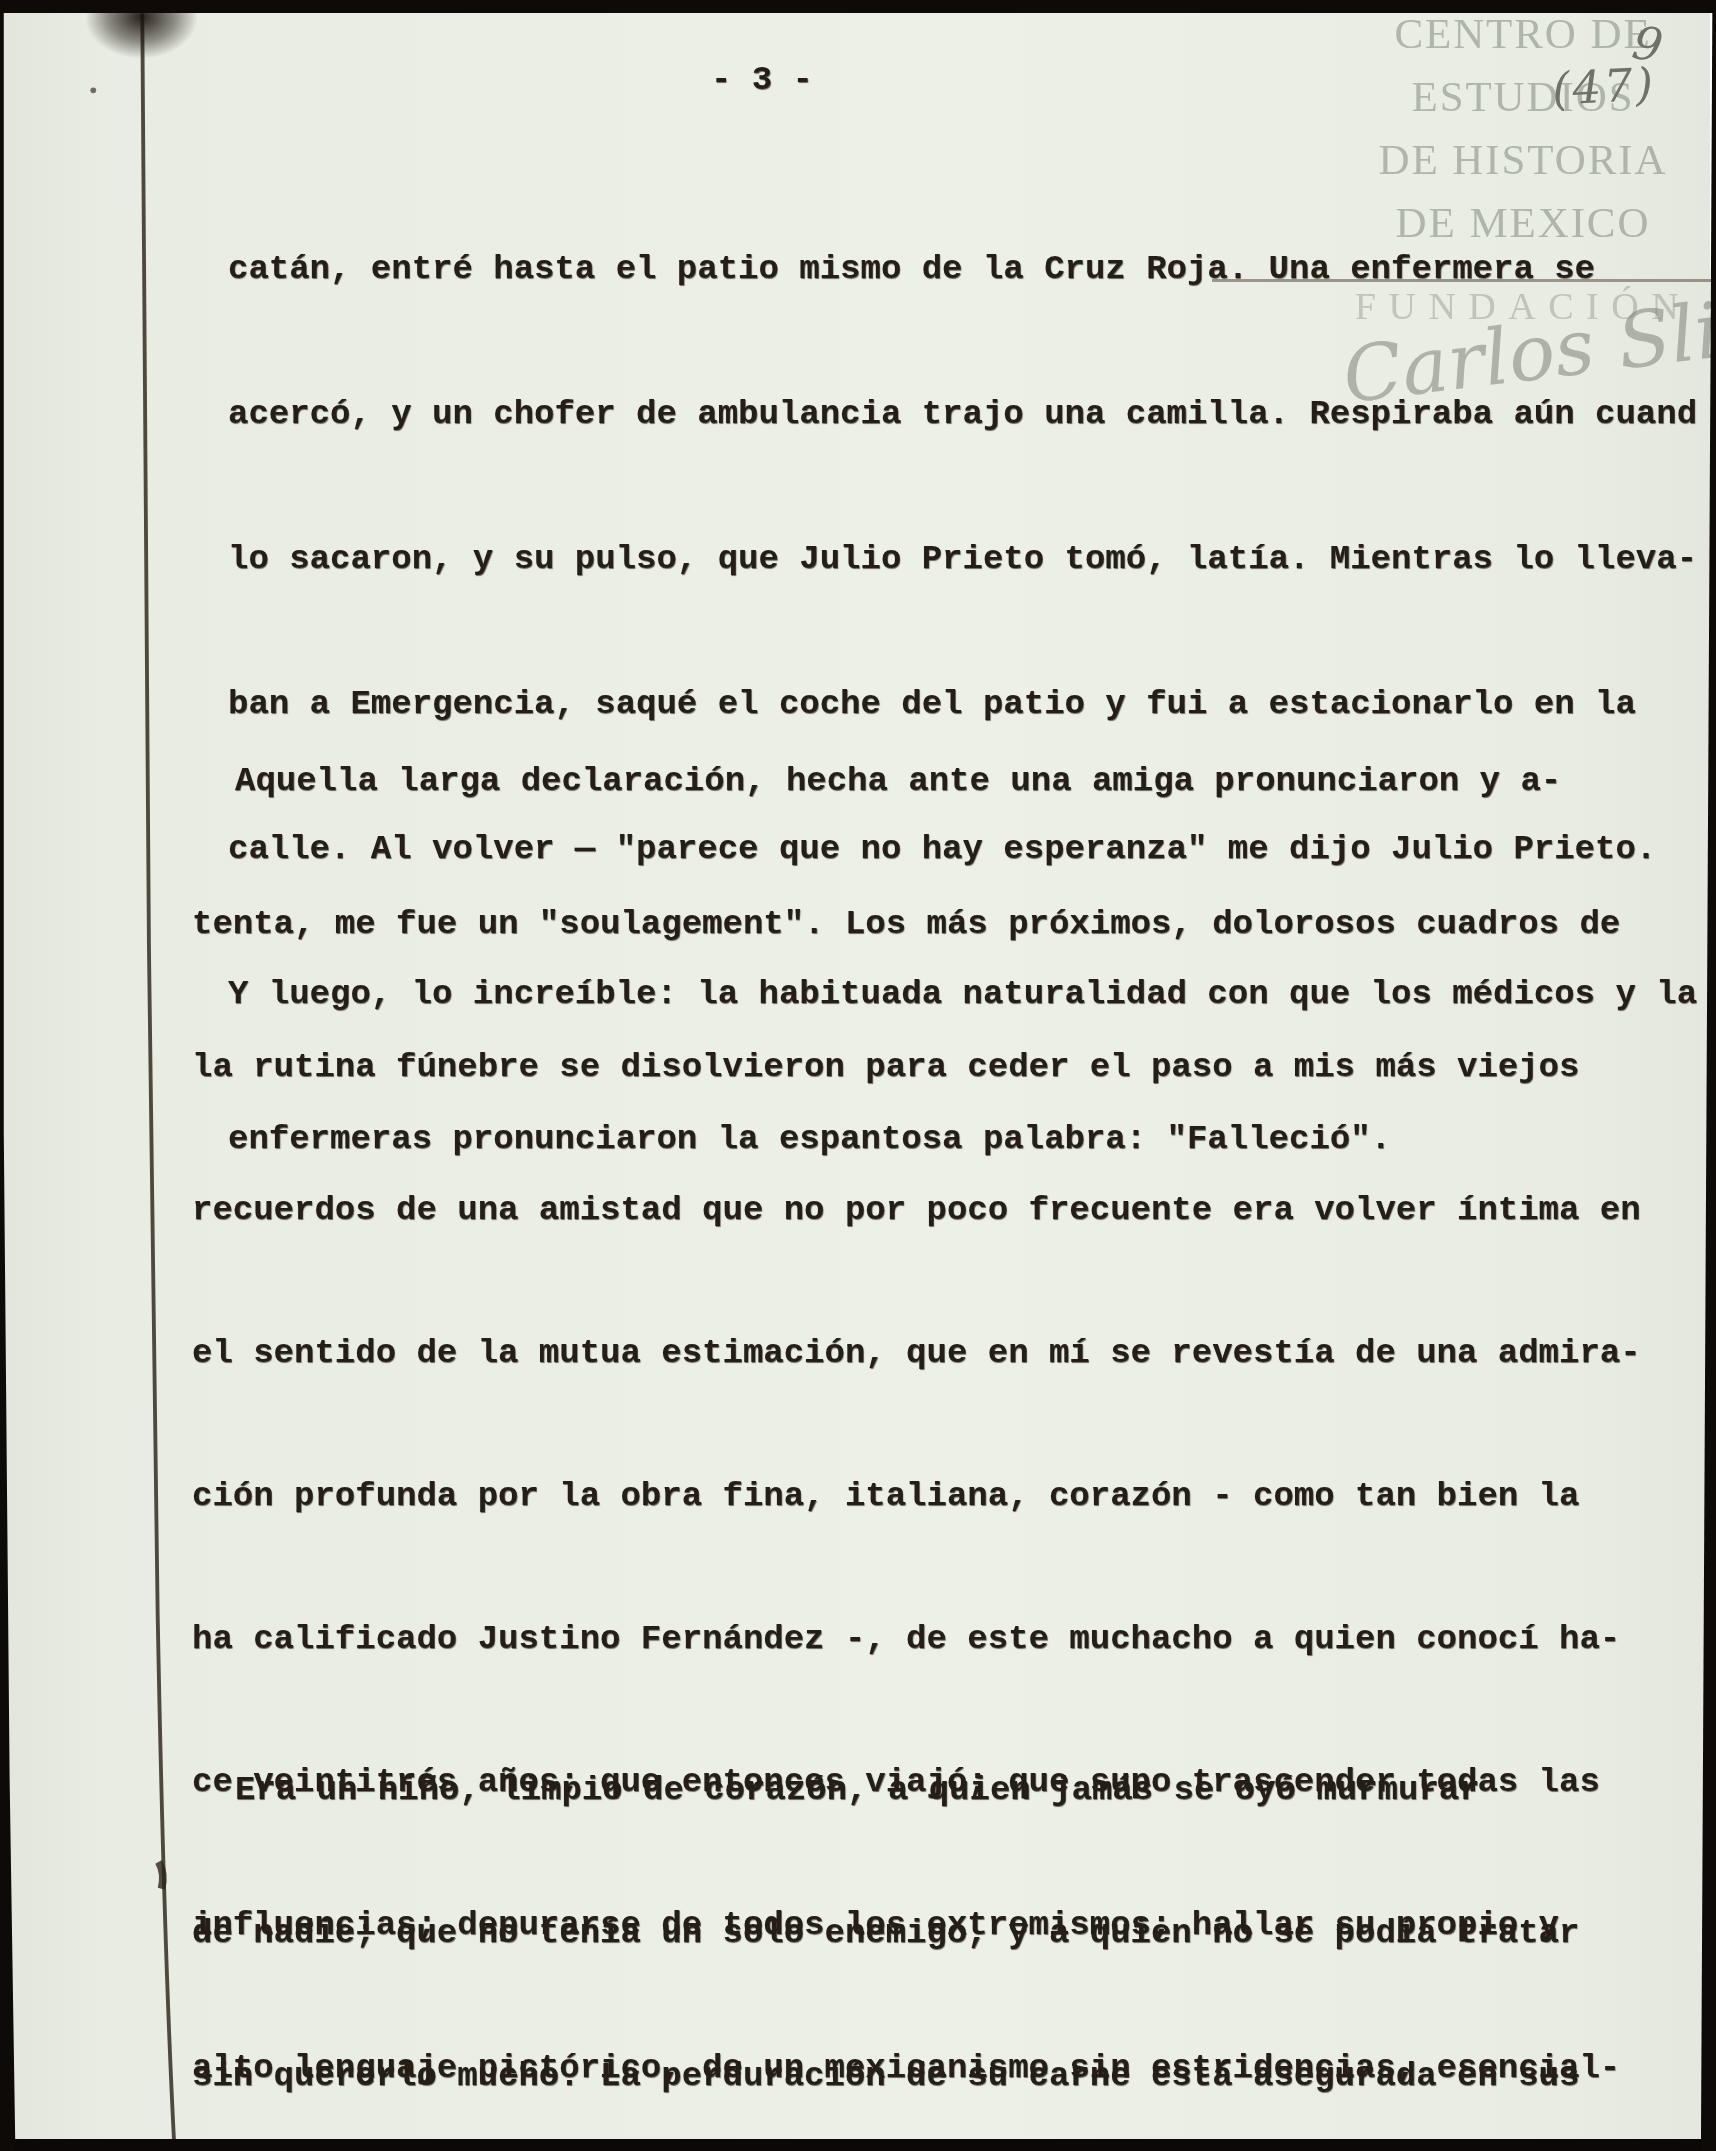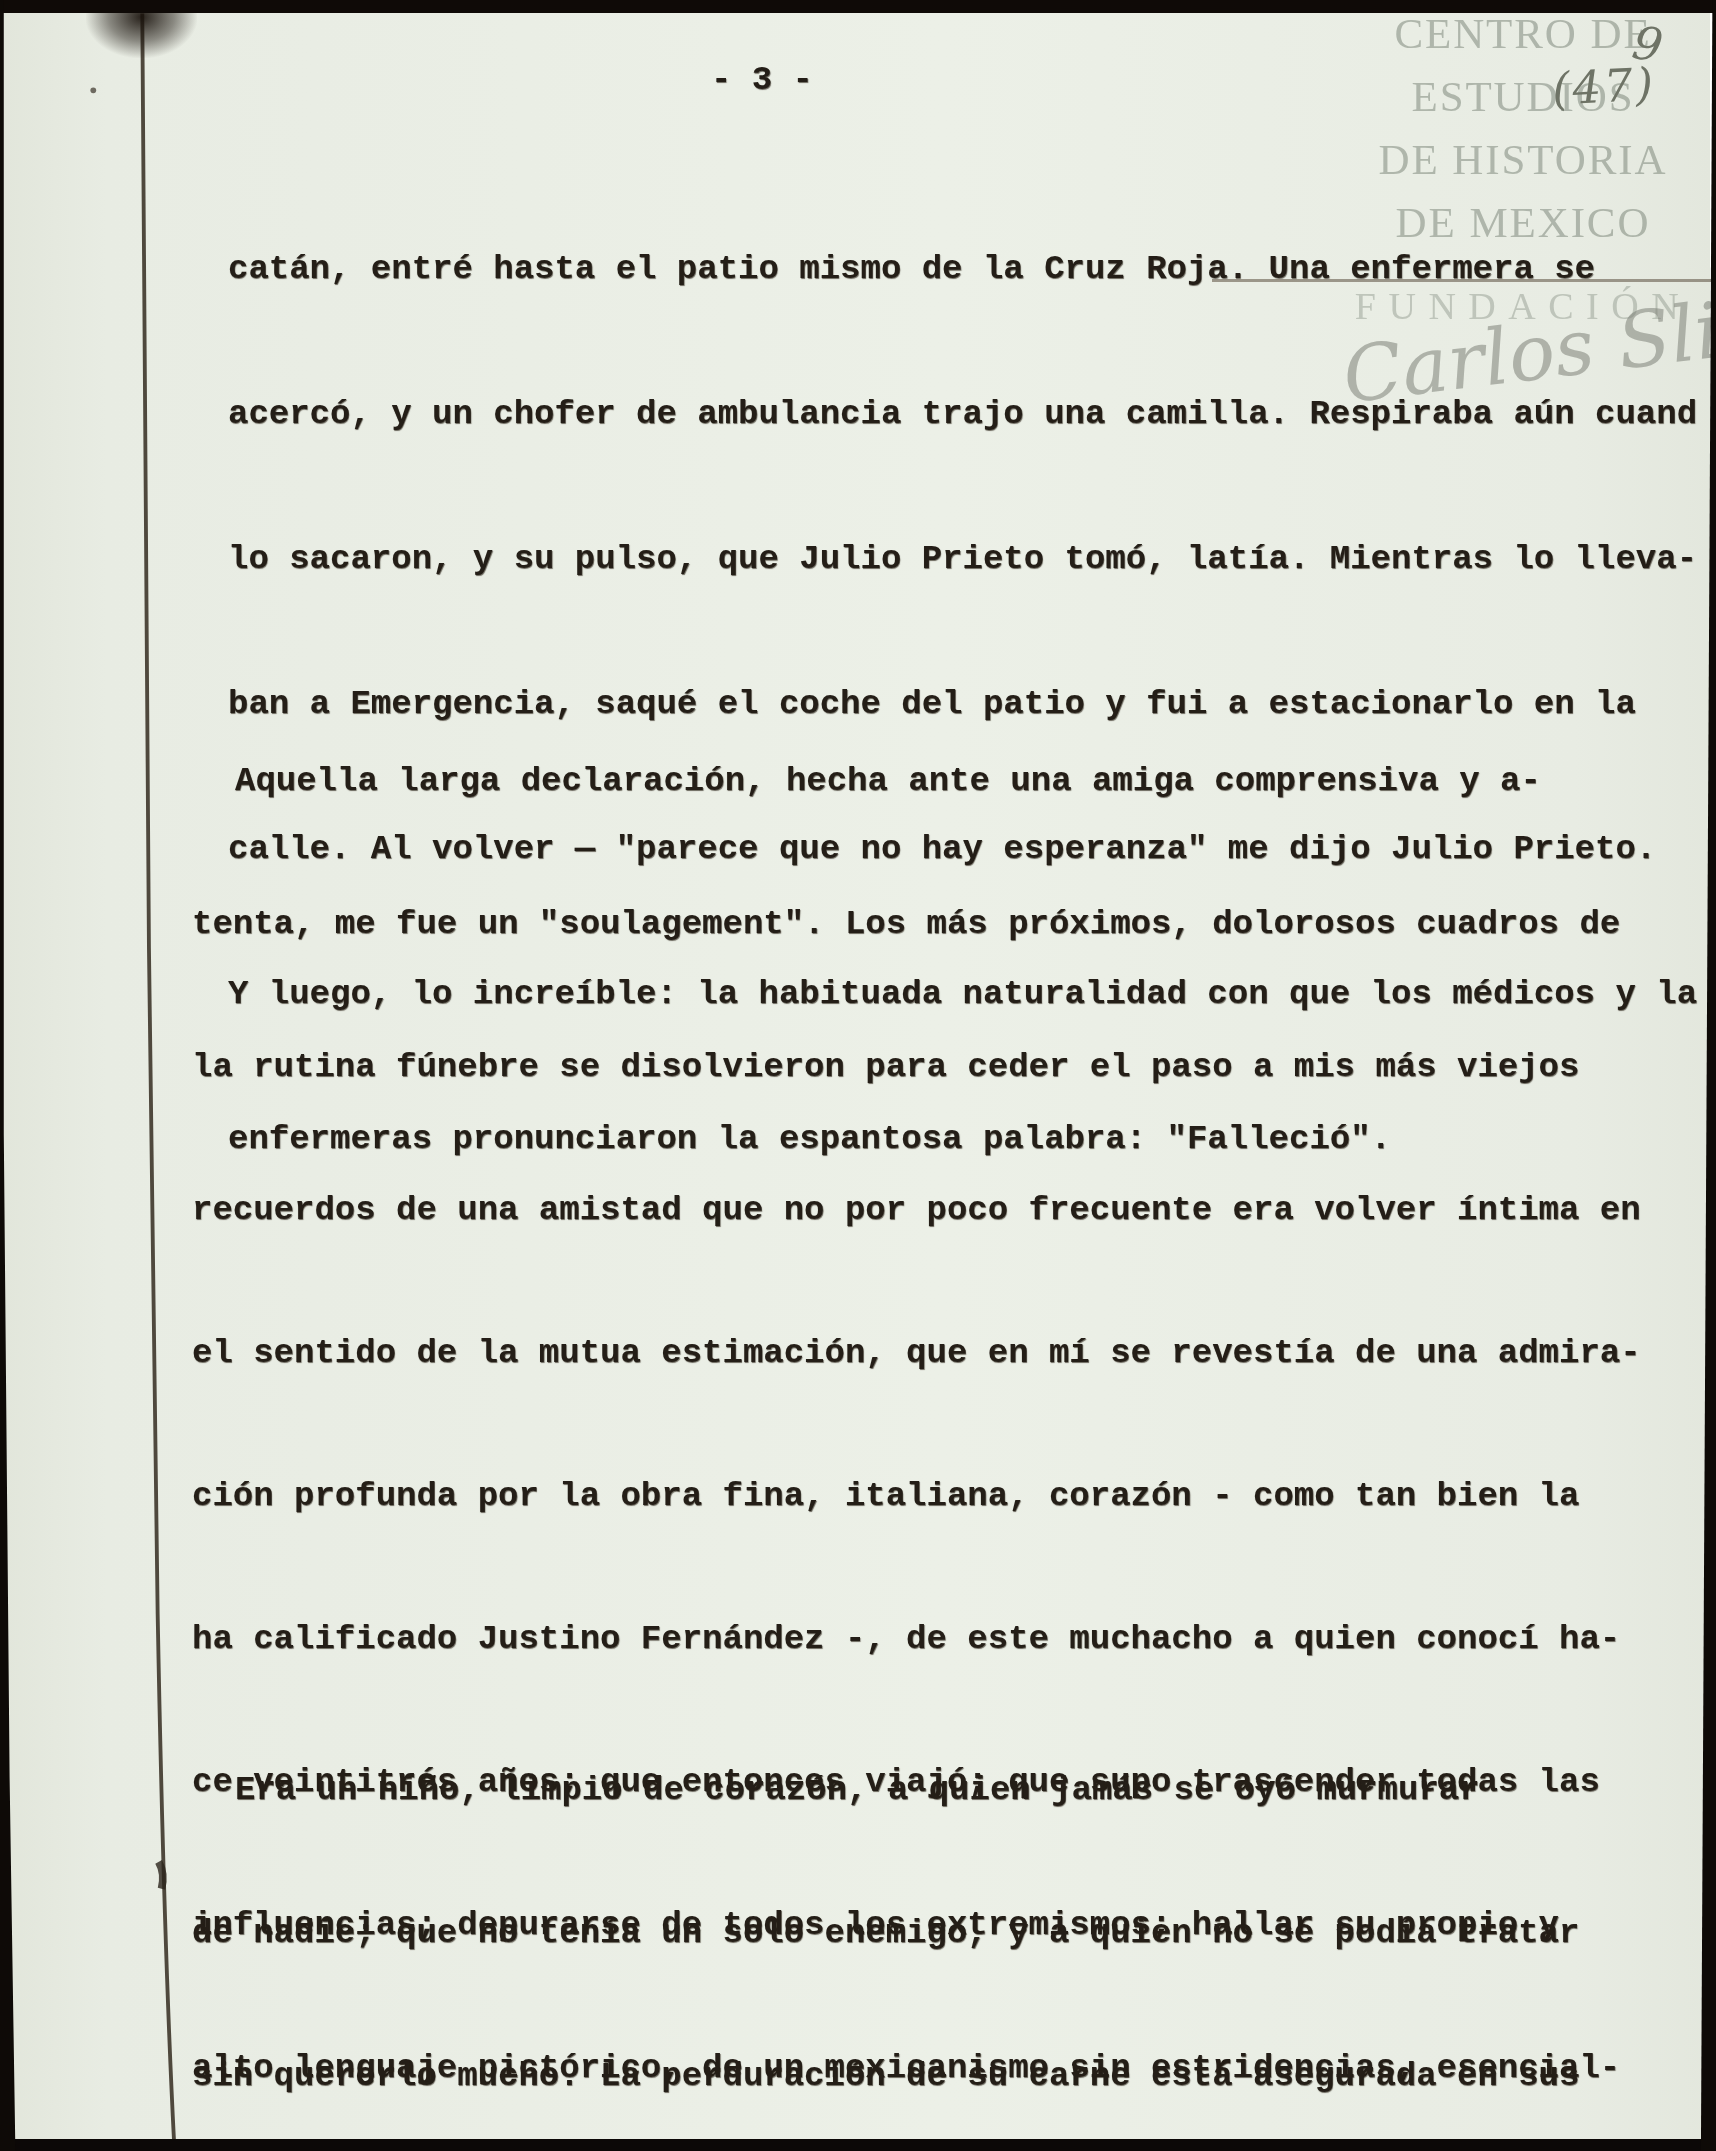--- a/index.html
+++ b/index.html
@@ -71,21 +71,21 @@
     <div class="line">catán, entré hasta el patio mismo de la Cruz Roja. Una enfermera se</div>
     <div class="line">acercó, y un chofer de ambulancia trajo una camilla. Respiraba aún cuand</div>
     <div class="line">lo sacaron, y su pulso, que Julio Prieto tomó, latía. Mientras lo lleva-</div>
     <div class="line">ban a Emergencia, saqué el coche del patio y fui a estacionarlo en la</div>
     <div class="line">calle. Al volver — "parece que no hay esperanza" me dijo Julio Prieto.</div>
     <div class="line">Y luego, lo increíble: la habituada naturalidad con que los médicos y la</div>
     <div class="line">enfermeras pronunciaron la espantosa palabra: "Falleció".</div>
   </div>
 
   <div class="typed block p2">
-    <div class="line indent">Aquella larga declaración, hecha ante una amiga comprensiva y a-</div>
+    <div class="line indent">Aquella larga declaración, hecha ante una amiga pronunciaron y a-</div>
     <div class="line">tenta, me fue un "soulagement". Los más próximos, dolorosos cuadros de</div>
     <div class="line">la rutina fúnebre se disolvieron para ceder el paso a mis más viejos</div>
     <div class="line">recuerdos de una amistad que no por poco frecuente era volver íntima en</div>
     <div class="line">el sentido de la mutua estimación, que en mí se revestía de una admira-</div>
     <div class="line">ción profunda por la obra fina, italiana, corazón - como tan bien la</div>
     <div class="line">ha calificado Justino Fernández -, de este muchacho a quien conocí ha-</div>
     <div class="line">ce veintitrés años; que entonces viajó; que supo trascender todas las</div>
     <div class="line">influencias; depurarse de todos los extremismos; hallar su propio y</div>
     <div class="line">alto lenguaje pictórico, de un mexicanismo sin estridencias, esencial-</div>
     

